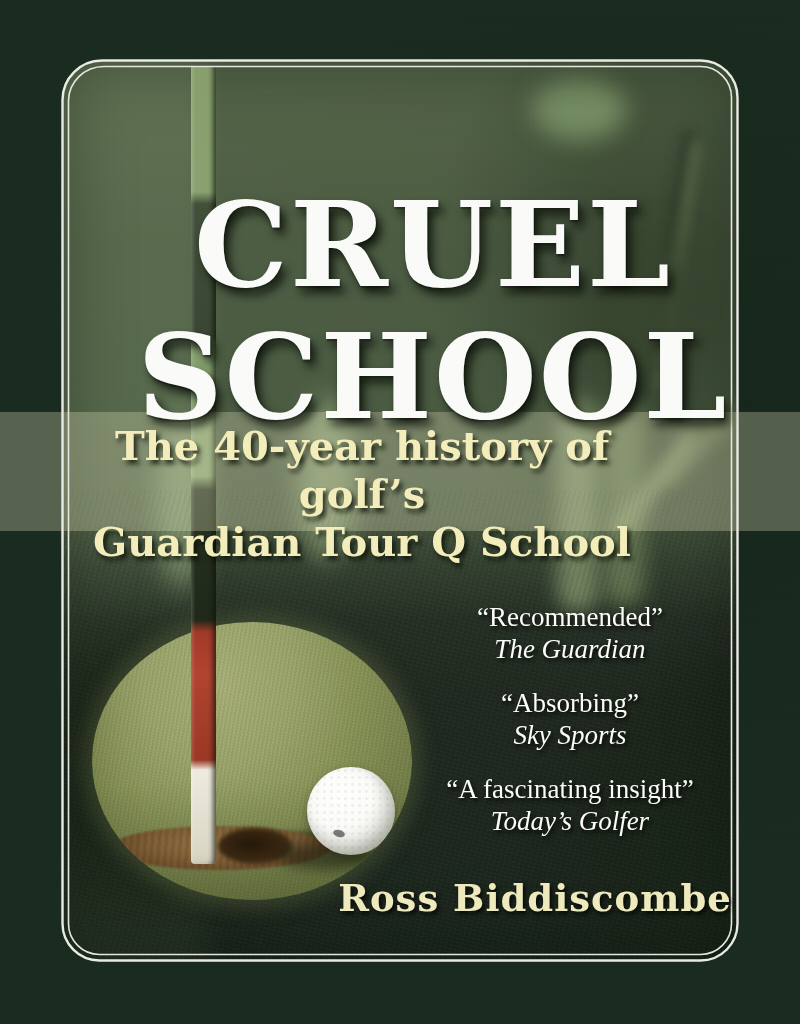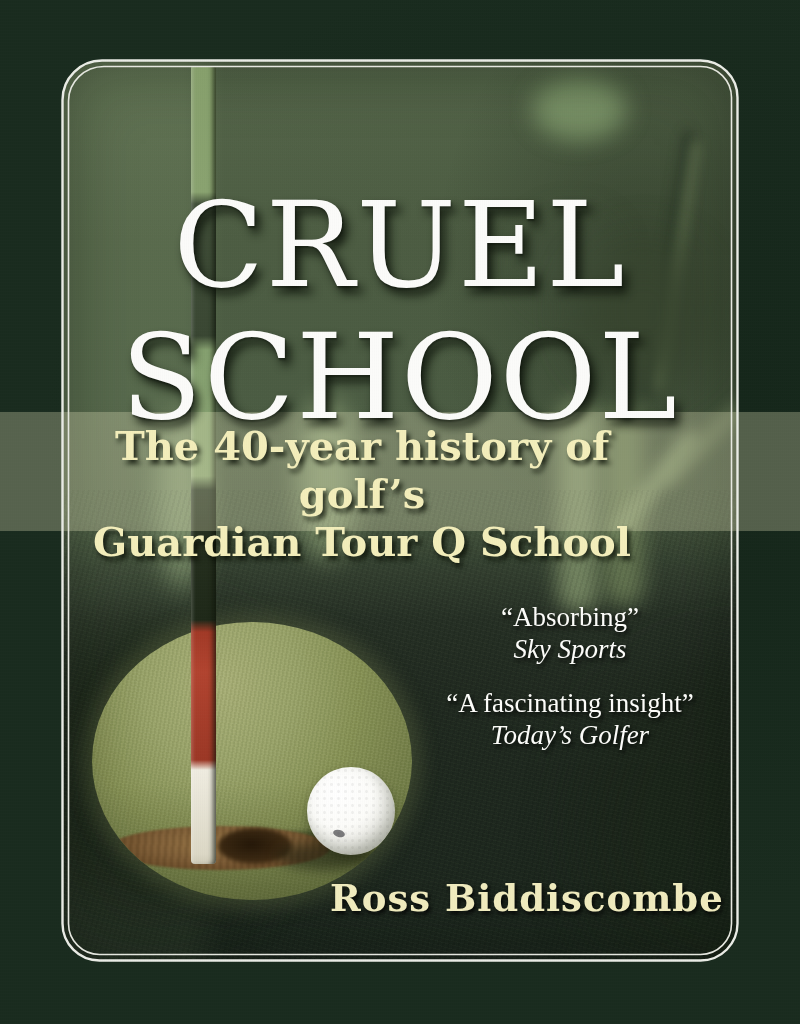--- a/index.html
+++ b/index.html
@@ -76,38 +76,39 @@
   }
   
   .band{position:absolute;left:0;top:412px;width:800px;height:119px;background:rgba(230,230,188,0.30);}
   
   .notch-patch{position:absolute;left:60px;top:58px;width:44px;height:44px;
     background:radial-gradient(circle at 42px 42px, rgba(26,44,31,0) 0 40px, #1a2c1f 41px);}
   .frame{position:absolute;left:0;top:0;pointer-events:none;}
   
   .title{
     position:absolute;left:62px;top:100px;width:676px;text-align:center;
-    font-weight:normal;font-size:118px;line-height:1.12;letter-spacing:2px;color:#fbfbf9;
+    font-weight:bold;font-size:118px;line-height:1.12;letter-spacing:2px;color:#fbfbf9;
     text-shadow:5px 7px 10px rgba(10,16,8,0.85), 1px 2px 2px rgba(10,16,8,0.5);
+    padding-left:33px;
   }
   .title span{display:block;}
   .subtitle{
     position:absolute;left:62px;top:422px;width:600px;text-align:center;
     font-weight:bold;font-size:40px;line-height:1.2;color:#f3eebb;
     text-shadow:3px 4px 5px rgba(8,12,4,0.8);
   }
   .quotes{
     position:absolute;left:395px;top:601px;width:350px;text-align:center;
     font-family:"Liberation Serif", serif;font-size:27px;line-height:1.2;color:#fdfdfa;
     text-shadow:2px 3px 4px rgba(0,0,0,0.85);
   }
   .quote-group{margin-bottom:21px;}
   .quote-source{font-style:italic;}
   .author{
-    position:absolute;left:330px;top:876px;width:410px;text-align:left;
+    position:absolute;left:330px;top:876px;width:410px;text-align:center;
     font-weight:bold;font-size:37px;color:#f0ebbe;letter-spacing:1px;
     text-shadow:2px 3px 4px rgba(0,0,0,0.8);
   }
   .grain{position:absolute;inset:0;pointer-events:none;opacity:.5;
     background:
       repeating-linear-gradient(0deg, rgba(255,255,255,0.012) 0 1px, transparent 1px 3px),
       repeating-linear-gradient(90deg, rgba(0,0,0,0.02) 0 1px, transparent 1px 2px);}
 </style>
 </head>
 <body>
@@ -159,20 +160,24 @@
     <span>SCHOOL</span>
   </h1>
 
   <div class="subtitle">
     <div>The 40-year history of golf’s</div>
     <div>Guardian Tour Q School</div>
   </div>
 
   <div class="quotes">
     <div class="quote-group">
+      <div class="quote-text">“Recommended”</div>
+      <div class="quote-source">The Guardian</div>
+    </div>
+    <div class="quote-group">
       <div class="quote-text">“Absorbing”</div>
       <div class="quote-source">Sky Sports</div>
     </div>
     <div class="quote-group">
       <div class="quote-text">“A fascinating insight”</div>
       <div class="quote-source">Today’s Golfer</div>
     </div>
   </div>
 
   <div class="author">Ross Biddiscombe</div>

